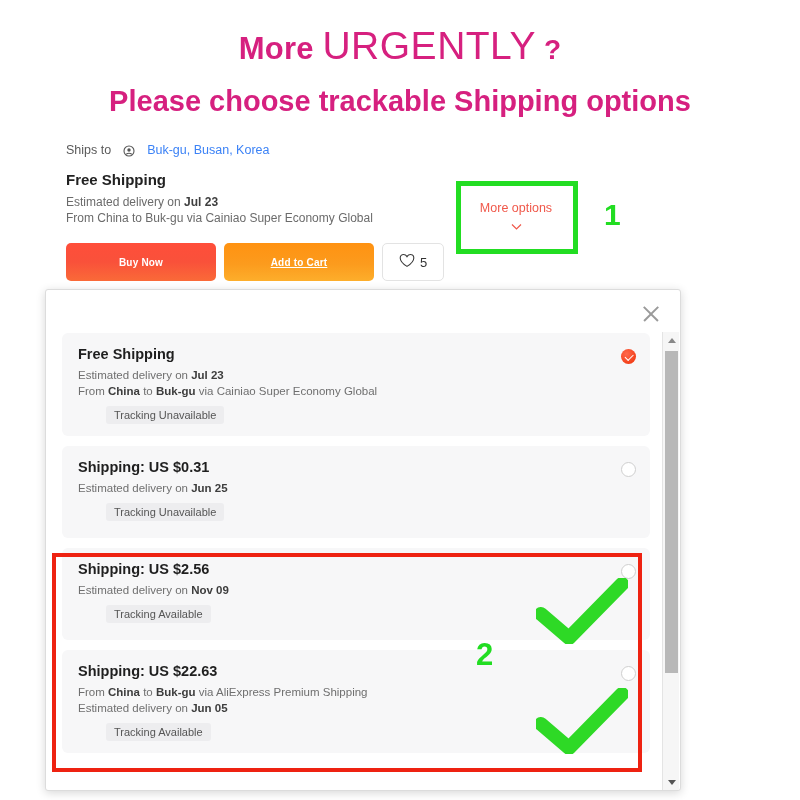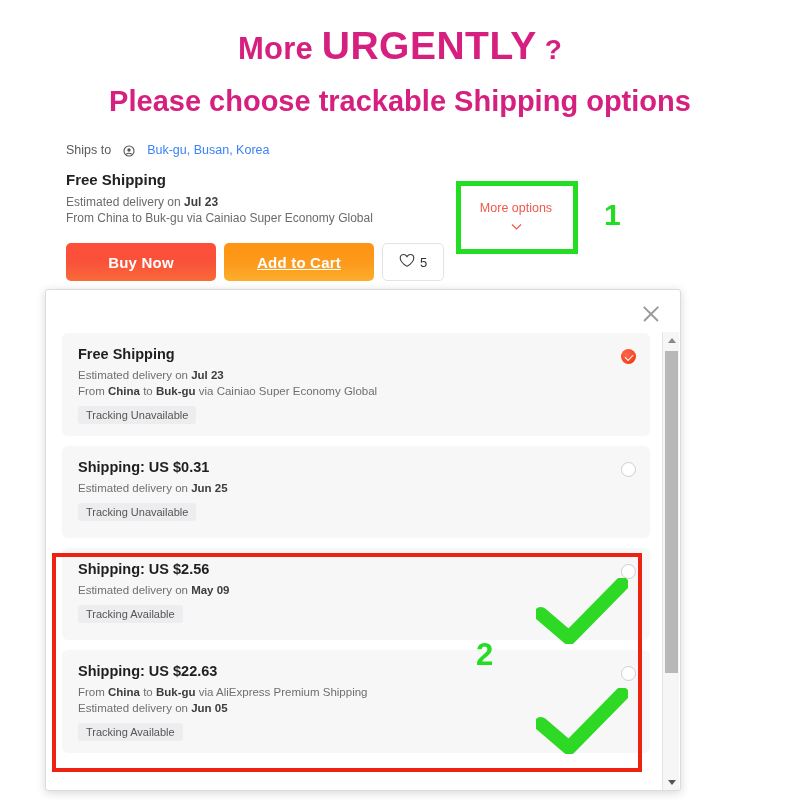--- a/index.html
+++ b/index.html
@@ -12,21 +12,21 @@
   #root { position: relative; width: 800px; height: 800px; background:#fff; }
 
   
   .promo-line1 {
     position: absolute; left: 0; top: 24px; width: 800px;
     text-align: center;
     font-size: 31px; font-weight: 700; color: #D6207F;
     letter-spacing: .2px; white-space: nowrap;
   }
   .promo-line1 .big {
-    font-size: 39px; font-weight: 700; letter-spacing: .5px;
+    font-size: 39px; font-weight: 400; letter-spacing: .5px;
   }
   .promo-line1 .q { font-size: 28px; font-weight: 600; }
   .promo-line2 {
     position: absolute; left: 0; top: 85px; width: 800px;
     text-align: center;
     font-size: 29px; font-weight: 700; color: #D6207F;
     white-space: nowrap;
   }
 
   
@@ -50,21 +50,21 @@
   .free-sub2 {
     position: absolute; left: 66px; top: 211px;
     font-size: 12px; color: #6b6b6b;
   }
   .free-sub1 b, .free-sub2 b { color:#3e3e3e; font-weight:600; }
 
   
   .btn {
     position: absolute; height: 38px; border-radius: 5px;
     display: flex; align-items: center; justify-content: center;
-    color: #fff; font-size: 15px; font-weight: 700; letter-spacing:.2px;
+    color: #fff; font-size: 10px; font-weight: 700; letter-spacing:.2px;
     border: none; cursor: pointer;
   }
   .btn-buy {
     left: 66px; top: 243px; width: 150px;
     background: linear-gradient(180deg,#FF4E3A 0%,#F9513A 50%,#FA6A38 100%);
   }
   .btn-cart {
     left: 224px; top: 243px; width: 150px;
     background: linear-gradient(180deg,#FF9211 0%,#FC9B1D 55%,#FDAE2B 100%);
     text-decoration: underline;
@@ -130,21 +130,21 @@
   .opt .price {
     font-size: 14.5px; font-weight: 700; color:#1f1f1f; margin-bottom: 5px;
   }
   .opt .meta {
     font-size: 11.5px; color: #6f6f6f; line-height: 16px; white-space: nowrap;
   }
   .opt .meta b { color:#3d3d3d; font-weight:600; }
   .opt .badge {
     display:inline-block; margin-top: 7px;
     background: #EDEDEF; color: #555;
-    font-size: 11px; padding: 3px 8px; border-radius: 3px;
+    font-size: 11px; padding: 3px 8px; border-radius: 3px; margin-left: 28px;
   }
   .radio {
     position:absolute; right: 14px; top: 16px;
     width: 15px; height: 15px; border-radius: 50%;
     border: 1px solid #cfcfcf; background:#fff; cursor:pointer;
   }
   .radio.sel {
     border: none;
     background: radial-gradient(circle at 38% 33%, #FF6A4D 0%, #F23C15 78%);
     box-shadow: 0 0 0 0 rgba(0,0,0,0);
@@ -241,21 +241,21 @@
   <div class="green-box"></div>
   <div class="anno-1">1</div>
 
   <div class="dialog">
     <div class="dialog-title">Shipping method</div>
     <div class="close-icon"></div>
 
     <div class="opt-list" id="opt-list">
         <div class="opt"><div class="price">Free Shipping</div><div class="meta"><span>Estimated delivery on </span><b>Jul 23</b></div><div class="meta"><span>From </span><b>China</b><span> to </span><b>Buk-gu</b><span> via Cainiao Super Economy Global</span></div><div class="badge">Tracking Unavailable</div><div class="radio sel"></div></div>
         <div class="opt"><div class="price">Shipping: US $0.31</div><div class="meta"><span>Estimated delivery on </span><b>Jun 25</b></div><div class="badge">Tracking Unavailable</div><div class="radio"></div></div>
-        <div class="opt"><div class="price">Shipping: US $2.56</div><div class="meta"><span>Estimated delivery on </span><b>May 09</b></div><div class="badge">Tracking Available</div><div class="radio"></div></div>
+        <div class="opt"><div class="price">Shipping: US $2.56</div><div class="meta"><span>Estimated delivery on </span><b>Nov 09</b></div><div class="badge">Tracking Available</div><div class="radio"></div></div>
         <div class="opt"><div class="price">Shipping: US $22.63</div><div class="meta"><span>From </span><b>China</b><span> to </span><b>Buk-gu</b><span> via AliExpress Premium Shipping</span></div><div class="meta"><span>Estimated delivery on </span><b>Jun 05</b></div><div class="badge">Tracking Available</div><div class="radio"></div></div>
       </div>
 
     <div class="sbar">
       <div class="arrow-up">
           <div class="tri up"></div>
         </div>
       <div class="thumb"></div>
       <div class="arrow-dn">
           <div class="tri dn"></div>

